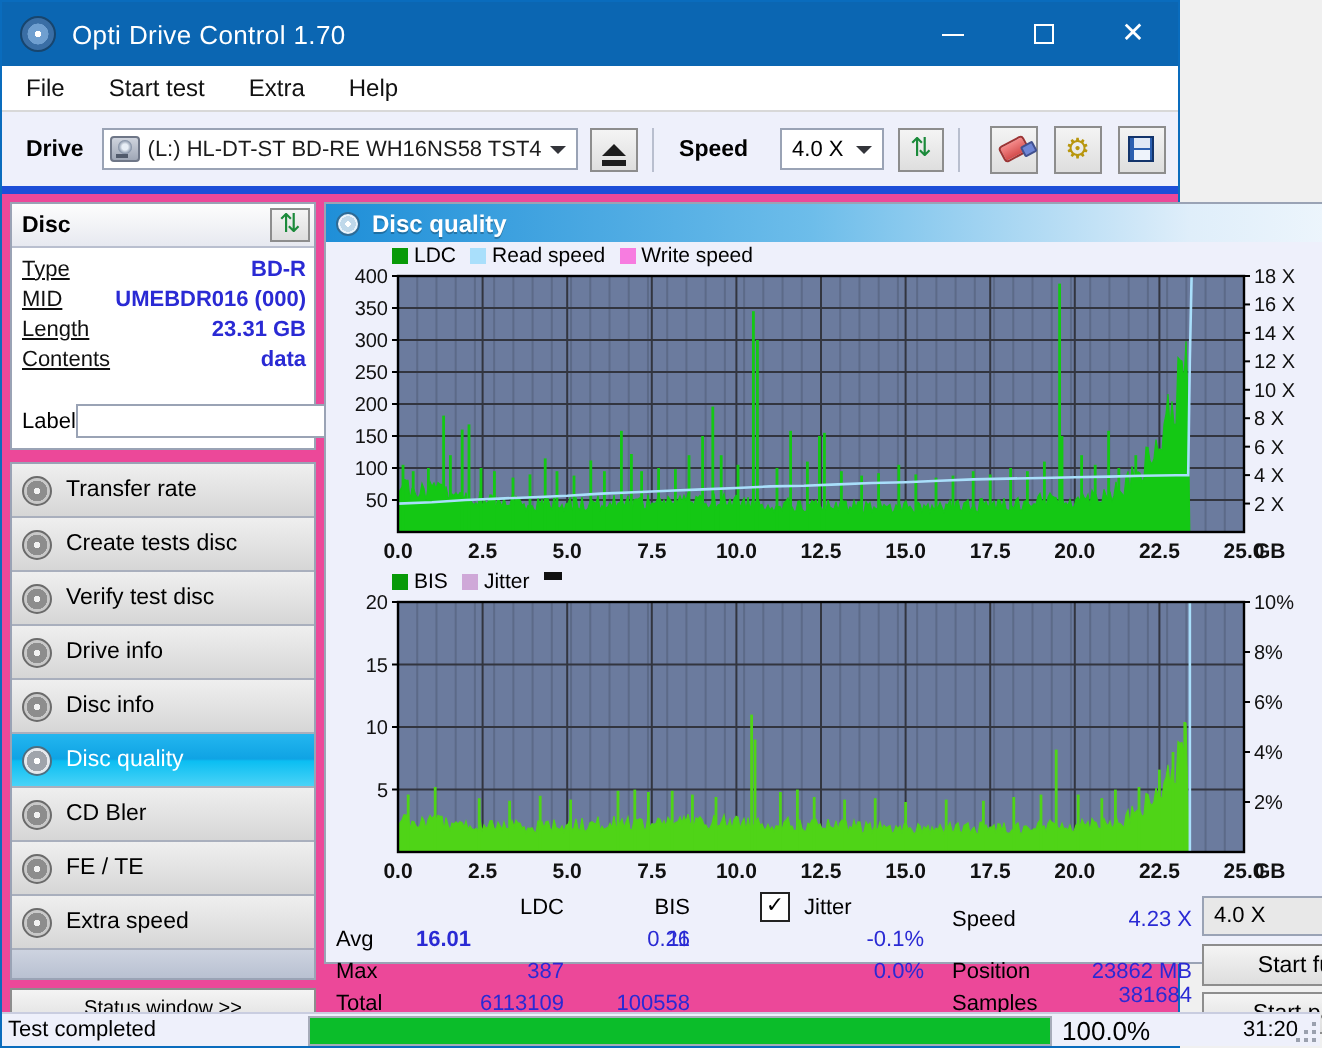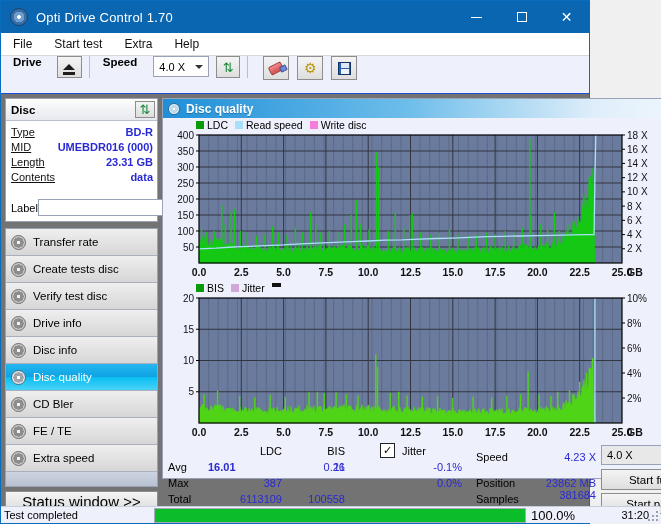--- a/index.html
+++ b/index.html
@@ -4,21 +4,21 @@
 <style>
   html,body{margin:0;padding:0;}
   body{
     width:661px;height:524px;overflow:hidden;
     font-family:"Liberation Sans",sans-serif;
     font-size:11px;color:#000;
     background:#f0f0f0;
   }
   .app{
     position:relative;width:590px;height:524px;
-    background:#737373;
+    background:#ec4899;
     border:1px solid #0a6cbd;
     box-sizing:border-box;
   }
   
   .titlebar{
     height:32px;background:#0b66b2;display:flex;align-items:center;
     position:relative;
   }
   .title-icon{
     width:18px;height:18px;margin-left:9px;margin-right:8px;
@@ -33,22 +33,22 @@
   .gs{display:block;width:10px;height:10px;border:1px solid #fff;box-sizing:border-box;}
   .gx{font-size:14px;line-height:1;font-family:"DejaVu Sans",sans-serif;}
   
   .menubar{
     height:22px;background:#fff;display:flex;align-items:center;
     padding-left:9px;border-bottom:1px solid #d8d8d8;
   }
   .menu-item{padding:2px 10px 3px 3px;margin-right:9px;font-size:12px;color:#111;cursor:default;}
   
   .toolbar{
-    height:37px;background:#eef0fb;display:flex;align-items:flex-start;
-    padding:0 6px;border-bottom:1px solid #1d4ed8;
+    height:37px;background:#eef0fb;display:flex;align-items:center;
+    padding:0 6px;border-bottom:4px solid #1d4ed8;
   }
   .tb-label{font-size:11.5px;font-weight:bold;margin:0 9px 0 6px;}
   .combo{
     height:21px;background:#fff;border:1px solid #9aa3b5;
     display:flex;align-items:center;box-sizing:border-box;position:relative;
     font-size:11px;
   }
   .combo .caret{
     position:absolute;right:5px;top:50%;transform:translateY(-50%);
     width:0;height:0;border-left:4px solid transparent;border-right:4px solid transparent;
@@ -127,21 +127,21 @@
     width:15px;height:15px;margin-right:7px;border-radius:50%;flex:none;
     background:radial-gradient(circle,#f2f2f2 0 17%,#8d8d8d 18% 55%,#c9c9c9 56% 100%);
     border:1px solid #6b6b6b;box-sizing:border-box;
   }
   .nav-item.active .nav-ico{
     background:radial-gradient(circle,#ffffff 0 17%,#9fa4ab 18% 55%,#e6e9ed 56% 100%);
     border-color:#4e6e80;
   }
   .nav-filler{height:14px;background:linear-gradient(#cdd3e0,#b9c1d2);}
   #status-window-btn{
-    height:20px;margin-top:4px;font-size:15px;
+    height:20px;margin-top:4px;font-size:10px;
   }
   
   .right{flex:1;padding:4px 4px 0 1px;box-sizing:border-box;}
   .panel{border:1px solid #9aa3b5;background:#eef0fb;box-sizing:border-box;height:100%;}
   .panel-head{
     height:19px;display:flex;align-items:center;padding-left:5px;
     background:linear-gradient(90deg,#1f8fd8 0%,#6dbdea 45%,#dfeefa 80%,#f4f9fd 100%);
   }
   .panel-head .ph-ico{
     width:12px;height:12px;border-radius:50%;margin-right:6px;
@@ -199,20 +199,25 @@
 
   <div class="menubar">
     <div class="menu-item">File</div>
     <div class="menu-item">Start test</div>
     <div class="menu-item">Extra</div>
     <div class="menu-item">Help</div>
   </div>
 
   <div class="toolbar">
     <span class="tb-label">Drive</span>
+    <div class="combo" id="drive-combo">
+      <span class="drv-ico"></span>
+      <span class="drv-txt">(L:)  HL-DT-ST BD-RE  WH16NS58 TST4</span>
+      <span class="caret"></span>
+    </div>
     <div class="btn3d" id="eject-btn">
       <span class="eject-glyph"></span>
     </div>
     <div class="tb-sep"></div>
     <span class="tb-label">Speed</span>
     <div class="combo" id="speed-combo">
       <span>4.0 X</span>
       <span class="caret"></span>
     </div>
     <div class="btn3d" id="refresh-btn">
@@ -326,21 +331,21 @@
             <span class="lg">
               <i class="sw" style="background:#089a08"></i>
               <span>LDC</span>
             </span>
             <span class="lg">
               <i class="sw" style="background:#a9dffb"></i>
               <span>Read speed</span>
             </span>
             <span class="lg">
               <i class="sw" style="background:#f77ce0"></i>
-              <span>Write disc</span>
+              <span>Write speed</span>
             </span>
           </div>
           <svg class="chart-svg" id="svg-ldc" width="491" height="150">
               <rect x="36" y="4" width="423" height="128" fill="#6b7b9e"></rect>
               <line x1="45.61363636363636" y1="4" x2="45.61363636363636" y2="132" stroke="#5c6a88" stroke-width="1"></line>
               <line x1="55.22727272727273" y1="4" x2="55.22727272727273" y2="132" stroke="#5c6a88" stroke-width="1"></line>
               <line x1="64.8409090909091" y1="4" x2="64.8409090909091" y2="132" stroke="#5c6a88" stroke-width="1"></line>
               <line x1="74.45454545454545" y1="4" x2="74.45454545454545" y2="132" stroke="#5c6a88" stroke-width="1"></line>
               <line x1="84.06818181818181" y1="4" x2="84.06818181818181" y2="132" stroke="#5c6a88" stroke-width="1"></line>
               <line x1="93.68181818181819" y1="4" x2="93.68181818181819" y2="132" stroke="#5c6a88" stroke-width="1"></line>

